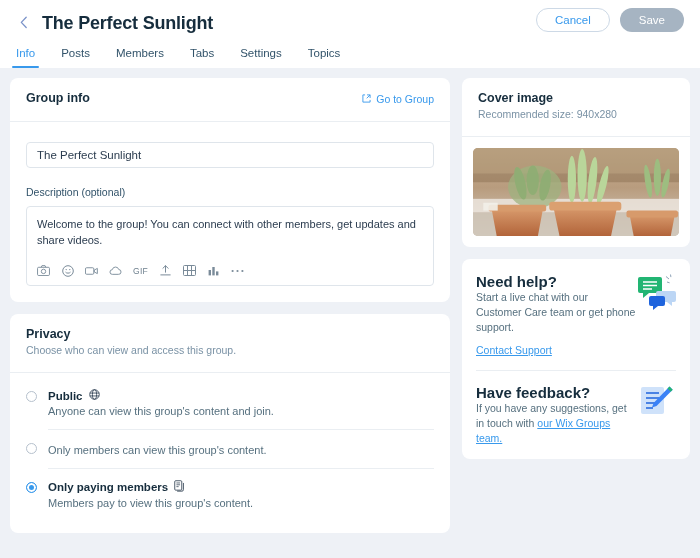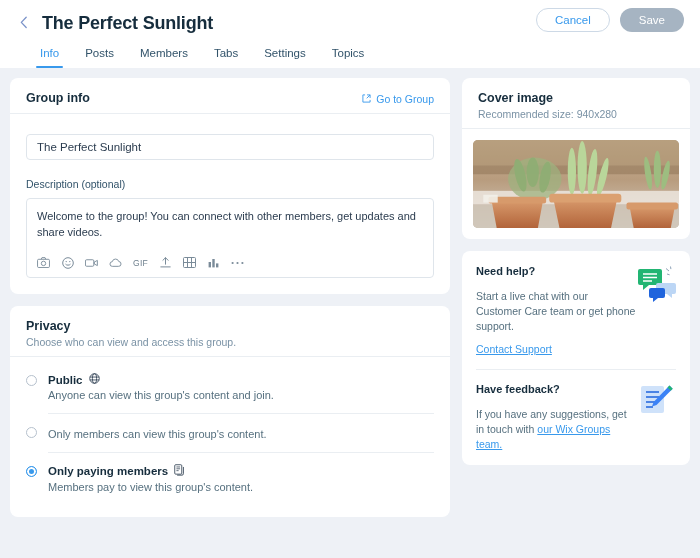--- a/index.html
+++ b/index.html
@@ -18,21 +18,21 @@
   .back-btn {
     width: 16px; height: 16px; flex: 0 0 16px;
     display: flex; align-items: center; justify-content: center;
     cursor: pointer; margin-top: 6px;
   }
   .back-btn svg { display: block; }
   .page-title {
     font-size: 18px; font-weight: bold; color: #162d3d;
     margin-left: 10px; margin-top: 8px; letter-spacing: -0.2px;
   }
-  .tabs-row { display: flex; align-items: flex-end; padding: 0 16px; height: 30px; position: relative; margin-left: 24px; }
+  .tabs-row { display: flex; align-items: flex-end; padding: 0 16px; height: 30px; position: relative; }
   .tab {
     font-size: 11.5px; color: #32536a; padding: 0 0 9px 0;
     margin-right: 26px; cursor: pointer; position: relative; white-space: nowrap;
   }
   .tab.active { color: #3899ec; }
   .tab.active:after {
     content: ""; position: absolute; left: -4px; right: -4px; bottom: 0;
     height: 2px; background: #3899ec; border-radius: 1px;
   }
   .header-actions { position: absolute; right: 16px; top: 8px; display: flex; gap: 10px; }
@@ -43,21 +43,21 @@
   }
   .btn-cancel { background: #fff; color: #3899ec; border-color: #cdd9e6; }
   .btn-save { background: #a6b4c2; color: #ffffff; }
 
   
   .content { display: flex; padding: 10px 10px 0 10px; gap: 12px; }
   .col-left { width: 440px; flex: 0 0 440px; }
   .col-right { width: 228px; flex: 0 0 228px; }
 
   .card { background: #fff; border-radius: 8px; margin-bottom: 12px; overflow: hidden; }
-  .card-head { padding: 13px 16px 8px 16px; position: relative; border-bottom: 1px solid #eaeef2; }
+  .card-head { padding: 13px 16px 16px 16px; position: relative; border-bottom: 1px solid #eaeef2; }
   .card-title { font-size: 12.5px; font-weight: bold; color: #162d3d; }
   .card-sub { font-size: 10.5px; color: #7a92a5; margin-top: 3px; }
   .goto-link {
     position: absolute; right: 16px; top: 15px;
     font-size: 10.5px; color: #3899ec; cursor: pointer;
     display: flex; align-items: center; gap: 5px;
   }
 
   .card-body { padding: 14px 16px 16px 16px; }
   .field-label-row { display: flex; align-items: baseline; justify-content: space-between; }
@@ -99,22 +99,22 @@
   .cover-body { padding: 11px; }
   .cover-photo {
     height: 88px; border-radius: 5px; overflow: hidden; position: relative; background: #b8a894;
   }
   .cover-photo svg { display: block; width: 100%; height: 100%; }
 
   .help-card { padding: 14px 14px 12px 14px; position: relative; }
   .help-card + .help-card:before {
     content: ""; position: absolute; left: 14px; right: 14px; top: 0; height: 1px; background: #eaeef2;
   }
-  .help-title { font-size: 11px; font-weight: bold; color: #162d3d; }
-  .help-text { font-size: 10.5px; color: #56707f; line-height: 1.45; margin-top: 12px; width: 160px; }
+  .help-title { font-size: 15px; font-weight: bold; color: #162d3d; }
+  .help-text { font-size: 10.5px; color: #56707f; line-height: 1.45; margin-top: 0; width: 160px; }
   .help-link { color: #3899ec; text-decoration: underline; cursor: pointer; }
   .help-ico { position: absolute; right: 12px; top: 14px; width: 42px; height: 38px; }
   .help-ico svg { display: block; }
 </style>
 </head>
 <body>
 
 <div class="page">
 
   <div class="topbar">

